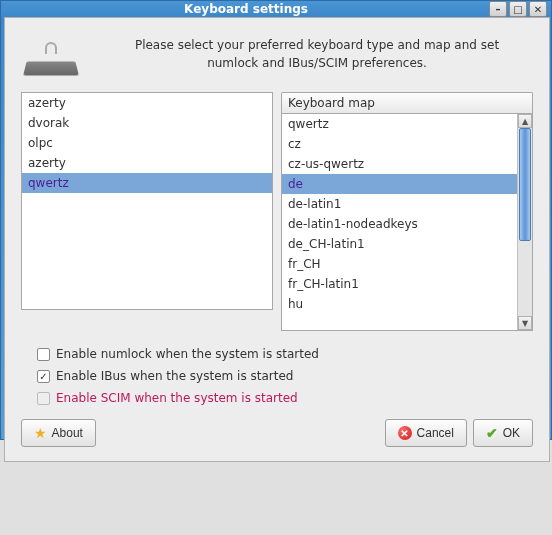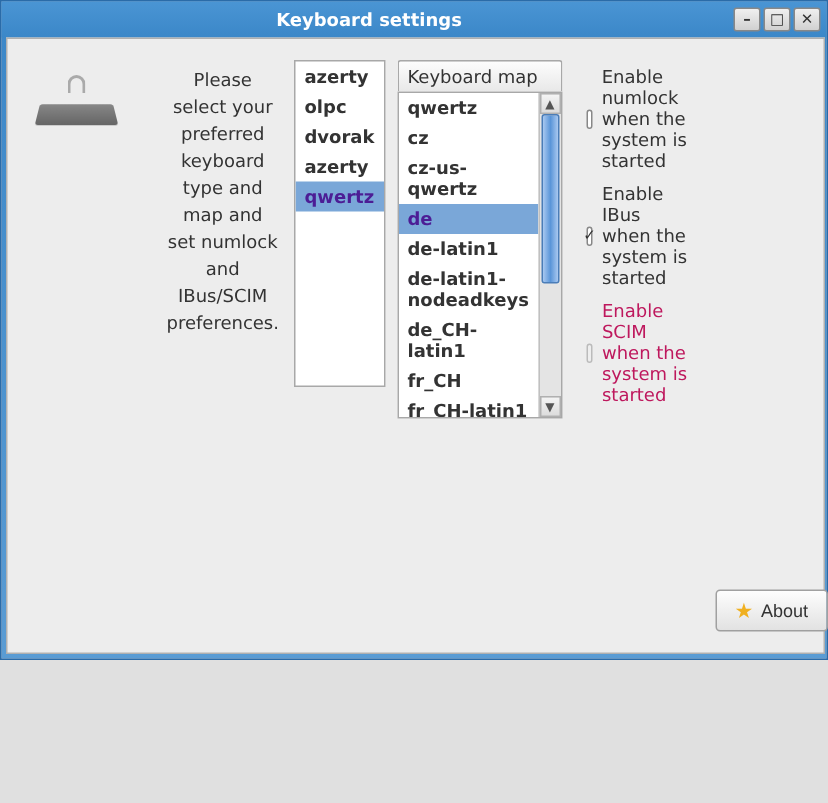--- a/index.html
+++ b/index.html
@@ -39,20 +39,21 @@
   font-size: 10px; color: #333;
   cursor: pointer;
 }
 .content {
   flex: 1;
   background: #ededed;
   margin: 0 1px 3px 3px;
   border: 1px solid #b0b0b0;
   padding: 14px 16px;
   display: flex;
+  flex-direction: column;
 }
 .header-row {
   display: flex;
   align-items: flex-start;
   gap: 20px;
   margin-bottom: 16px;
 }
 .kbd-icon {
   width: 60px; height: 40px;
   position: relative;
@@ -105,21 +106,20 @@
   border: 1px solid #a8a8a8;
   background: #fff;
   height: 218px;
   overflow: hidden;
   position: relative;
   display: flex;
 }
 .list-inner {
   flex: 1;
   overflow: hidden;
-  font-weight: bold;
 }
 .list-item {
   padding: 3px 6px;
   font-size: 12px;
   color: #333;
   cursor: pointer;
 }
 .list-item.selected {
   background: #7aa7d8;
   color: #4c1d95;
@@ -219,22 +219,22 @@
         <div class="body"></div>
       </div>
       <div class="instructions">Please select your preferred keyboard type and map and set numlock and IBus/SCIM preferences.</div>
     </div>
 
     <div class="lists-row">
       <div class="list-panel">
         <div class="list-box">
           <div class="list-inner" id="kbd-type-list">
               <div class="list-item">azerty</div>
+              <div class="list-item">dvorak</div>
               <div class="list-item">olpc</div>
-              <div class="list-item">dvorak</div>
               <div class="list-item">azerty</div>
               <div class="list-item selected">qwertz</div>
             </div>
         </div>
       </div>
       <div class="list-panel">
         <div class="list-header">Keyboard map</div>
         <div class="list-box">
           <div class="list-inner" id="kbd-map-list">
               <div class="list-item">qwertz</div>

